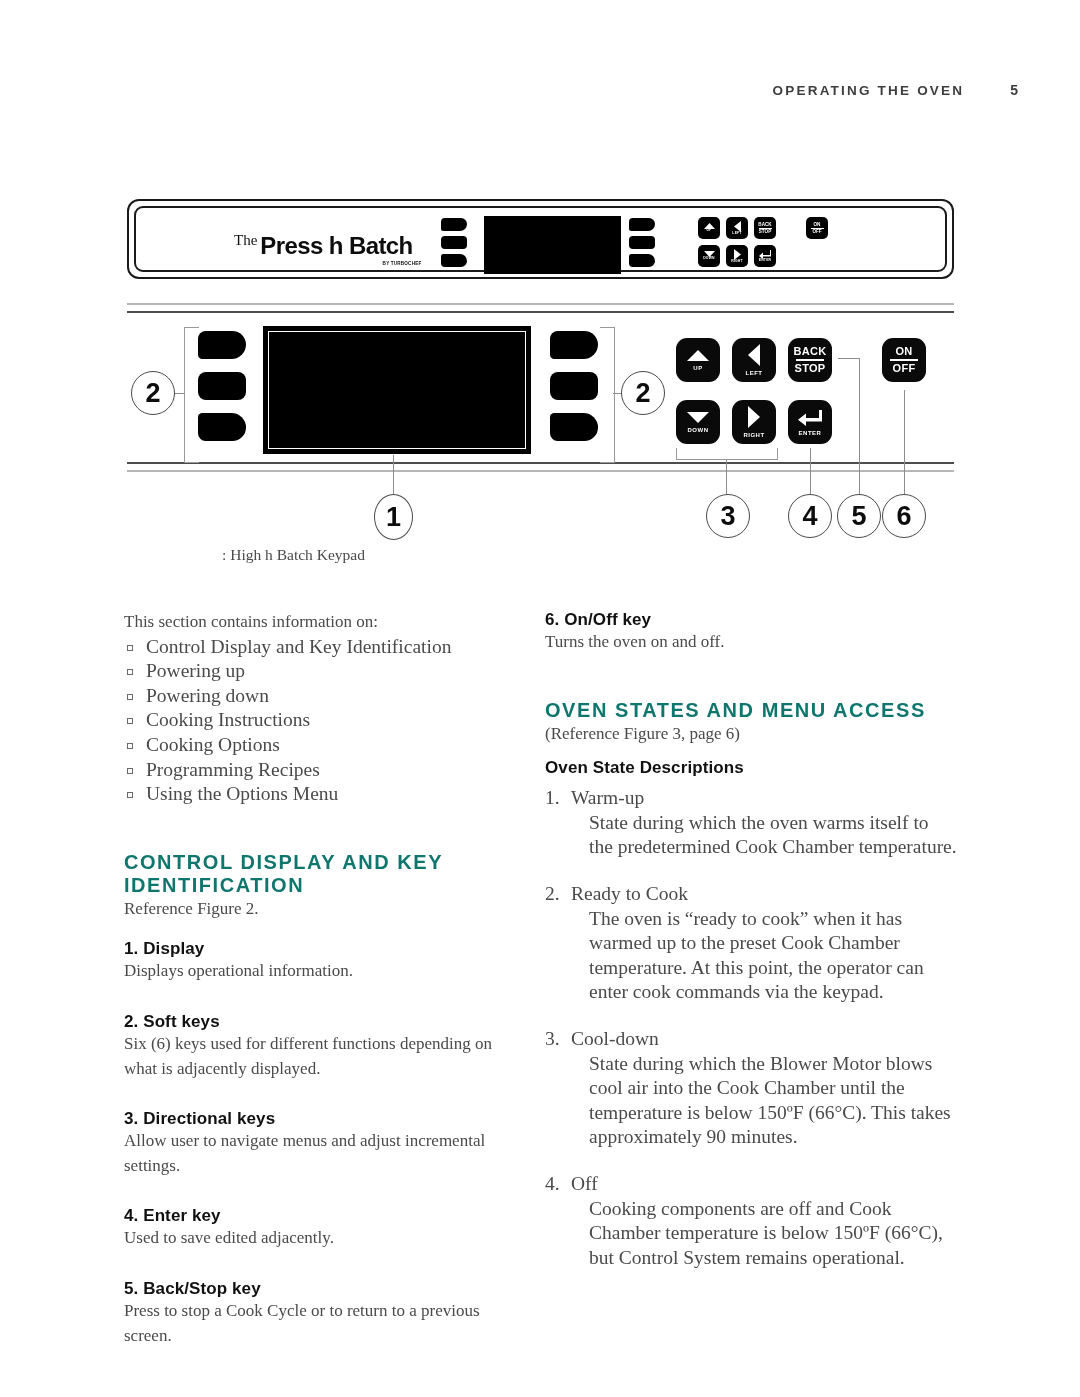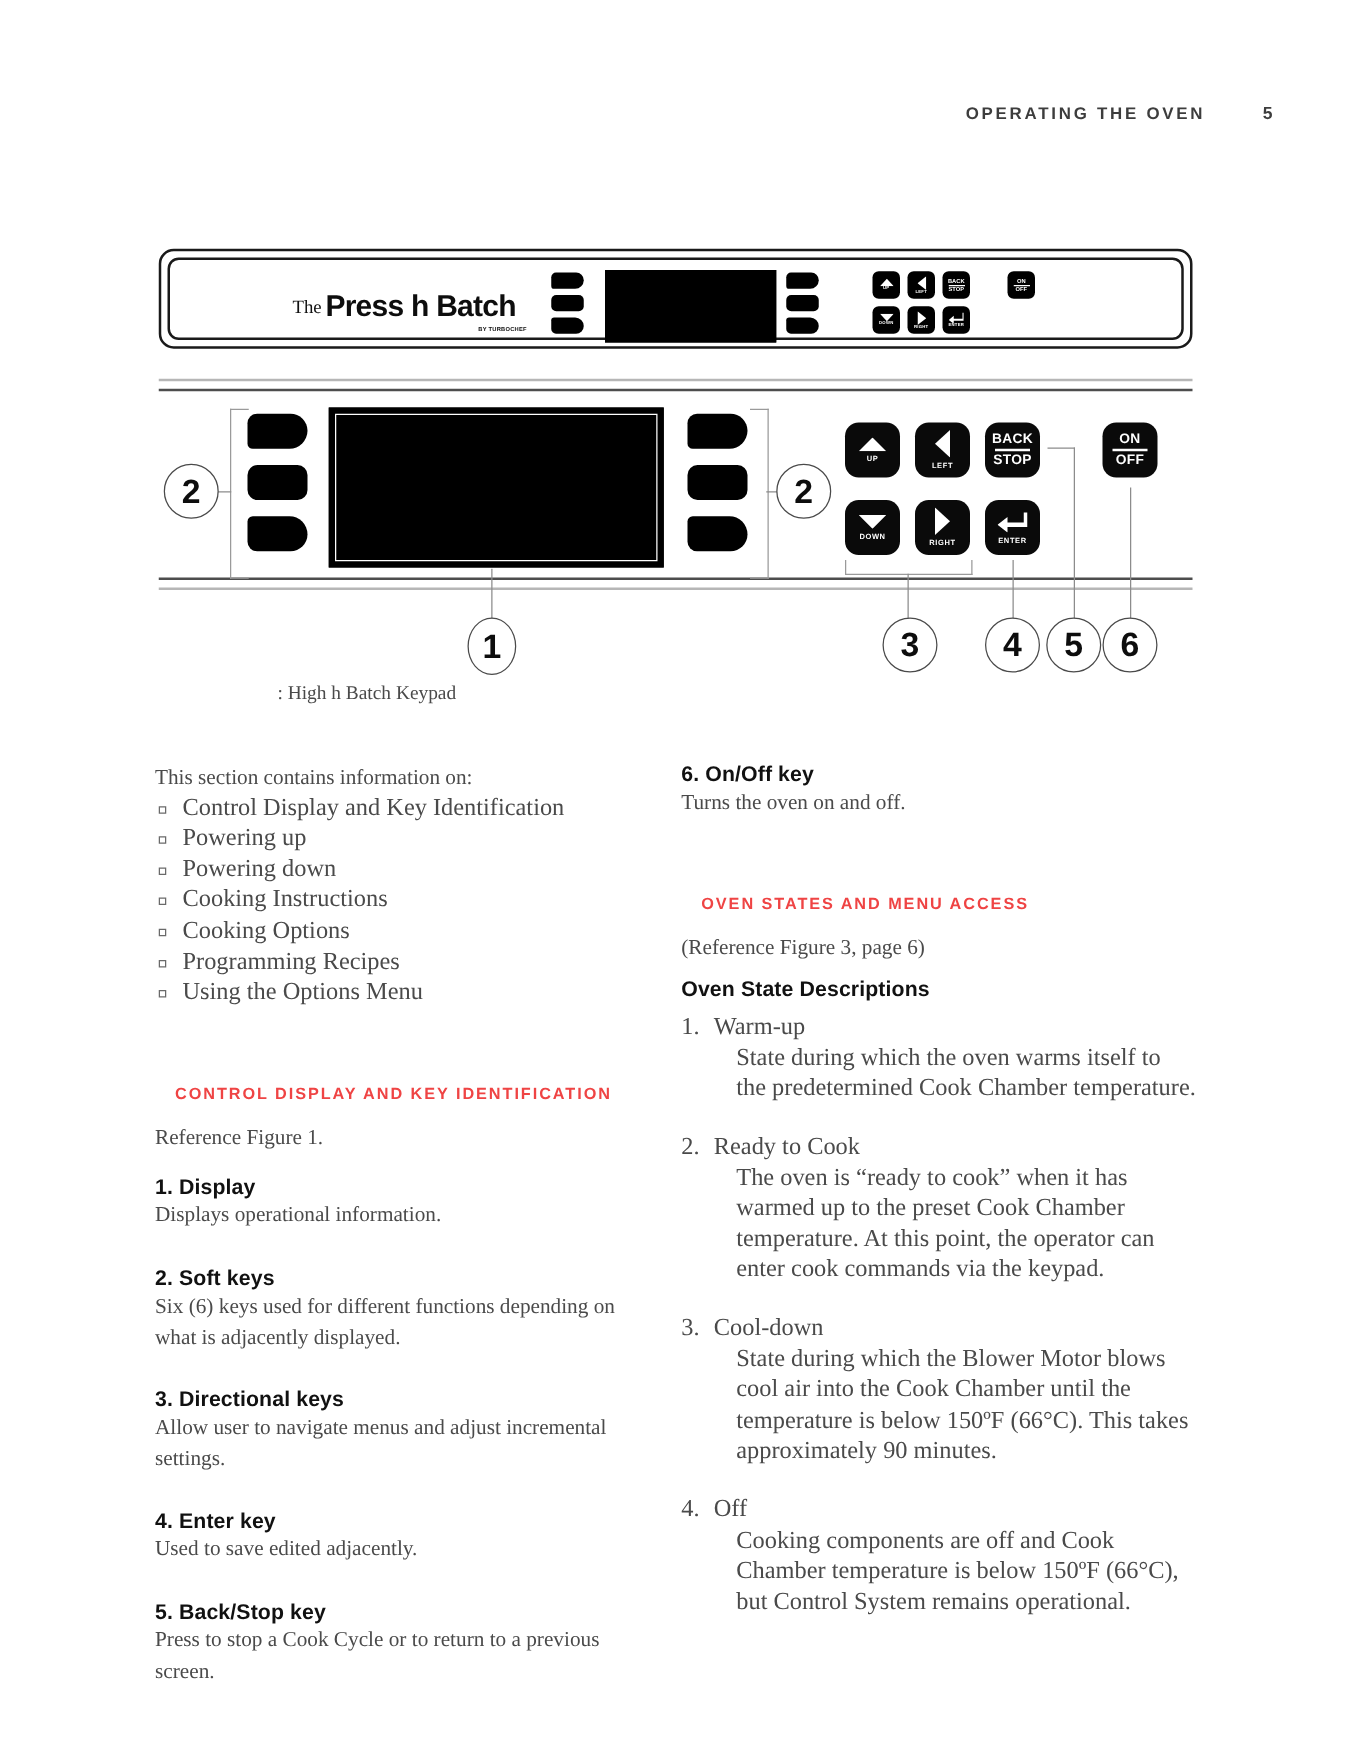--- a/index.html
+++ b/index.html
@@ -69,21 +69,21 @@
     border: 2px solid #1a1a1a;
     border-radius: 9px;
     box-sizing: border-box;
     background: #fff;
   }
   .brand {
     position: absolute;
     left: 98px;
     top: 24px;
     display: flex;
-    align-items: center;
+    align-items: flex-start;
     white-space: nowrap;
   }
   .brand .the {
     font-family: "Liberation Serif", serif;
     font-size: 15px;
     color: #111;
     margin-right: 3px;
   }
   .brand .name {
     font-family: "Liberation Sans", sans-serif;
@@ -344,24 +344,24 @@
     top: 10px;
     width: 6px;
     height: 6px;
     border: 1.3px solid #6a6a6a;
     box-sizing: border-box;
   }
 
   .sec-head {
     font-family: "Liberation Sans", sans-serif;
     font-weight: bold;
-    font-size: 13px;
+    font-size: 20px;
     letter-spacing: 1.55px;
-    color: #ef4444;
-    margin: 16px;
+    color: #0f766e;
+    margin: 0;
   }
   .sub-head {
     font-family: "Liberation Sans", sans-serif;
     font-weight: bold;
     font-size: 17px;
     letter-spacing: .1px;
     color: #111;
     margin: 0;
   }
   .gap-28 { height: 28px; }
@@ -587,21 +587,21 @@
     <li>Powering up</li>
     <li>Powering down</li>
     <li>Cooking Instructions</li>
     <li>Cooking Options</li>
     <li>Programming Recipes</li>
     <li>Using the Options Menu</li>
   </ul>
 
   <div class="gap-44"></div>
   <p class="sec-head">CONTROL DISPLAY AND KEY IDENTIFICATION</p>
-  <p class="body-p">Reference Figure 1.</p>
+  <p class="body-p">Reference Figure 2.</p>
 
   <div class="gap-18"></div>
   <p class="sub-head">1.  Display</p>
   <p class="body-p">Displays operational information.</p>
 
   <div class="gap-28"></div>
   <p class="sub-head">2. Soft keys</p>
   <p class="body-p">Six (6) keys used for different functions depending on what is adjacently displayed.</p>
 
   <div class="gap-28"></div>

